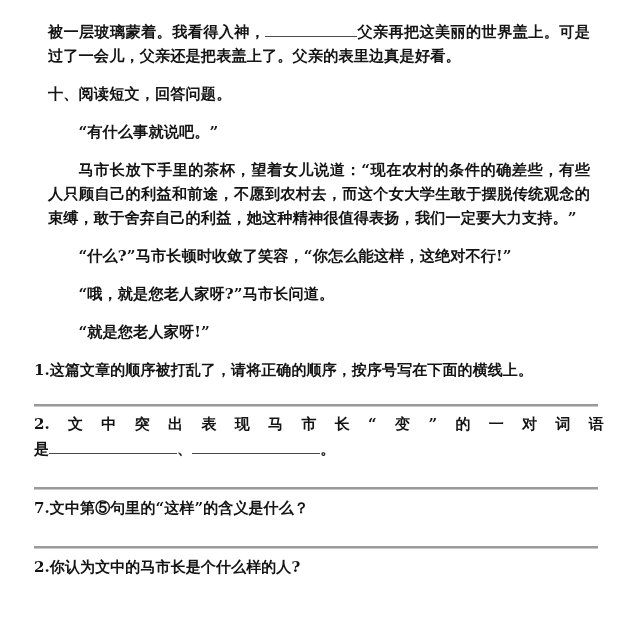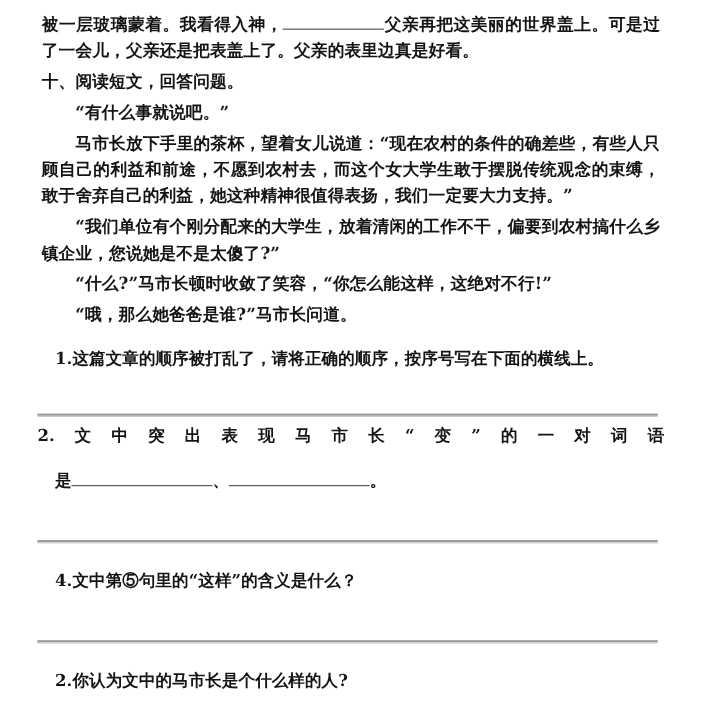--- a/index.html
+++ b/index.html
@@ -25,30 +25,30 @@
     padding: 6px 36px 0 34px;
   }
 
   
   .para {
     font-size: 15.2px;
     line-height: 24px;
     text-align: justify;
     text-justify: inter-ideograph;
     letter-spacing: 0.1px;
-    margin: 4px;
+    margin: 14px;
     font-weight: 600;
     color: #141414;
   }
   .para.indent { text-indent: 2em; }
 
   .q-line {
     font-size: 15px;
     line-height: 24px;
-    margin: 16px;
+    margin: 0;
     font-weight: 600;
     color: #141414;
     letter-spacing: 0.1px;
     white-space: nowrap;
   }
 
   
   .q-spread {
     font-size: 15px;
     line-height: 26px;
@@ -88,23 +88,23 @@
 <body>
 
 <div class="page">
 
   <p class="para"><span>被一层玻璃蒙着。我看得入神，</span><span class="blank blank-inline"></span><span>父亲再把这美丽的世界盖上。可是过了一会儿，父亲还是把表盖上了。父亲的表里边真是好看。</span></p>
 
   <p class="para">十、阅读短文，回答问题。</p>
 
   <p class="para indent">“有什么事就说吧。”</p>
   <p class="para indent">马市长放下手里的茶杯，望着女儿说道：“现在农村的条件的确差些，有些人只顾自己的利益和前途，不愿到农村去，而这个女大学生敢于摆脱传统观念的束缚，敢于舍弃自己的利益，她这种精神很值得表扬，我们一定要大力支持。”</p>
-  <p class="para indent">“我们单位有个刚分配来的大学生，放着清闲的工作不干，偏要到农村搞什么乡镇企业，您说她是不是太傻了?”</p>
   <p class="para indent">“什么?”马市长顿时收敛了笑容，“你怎么能这样，这绝对不行!”</p>
-  <p class="para indent">“哦，那么她爸爸是谁?”马市长问道。</p>
+  <p class="para indent">“哦，就是您老人家呀?”马市长问道。</p>
+  <p class="para indent">“就是您老人家呀!”</p>
 
   <p class="q-line">1.这篇文章的顺序被打乱了，请将正确的顺序，按序号写在下面的横线上。</p>
 
   <div class="sp22"></div>
   <div class="rule"></div>
   <div class="sp4"></div>
 
   <div class="q-spread">
     <span>2.</span>
     <span>文</span>
@@ -126,21 +126,21 @@
     <span>语</span>
   </div>
 
   <p class="q-line"><span>是</span><span class="blank blank-answer"></span><span>、</span><span class="blank blank-answer"></span><span>。</span></p>
 
 
   <div class="sp26"></div>
   <div class="rule"></div>
   <div class="sp6"></div>
 
-  <p class="q-line">4.文中第⑤句里的“这样”的含义是什么？</p>
+  <p class="q-line">7.文中第⑤句里的“这样”的含义是什么？</p>
 
   <div class="sp26"></div>
   <div class="rule"></div>
   <div class="sp6"></div>
 
   <p class="q-line">2.你认为文中的马市长是个什么样的人?</p>
 
   <div class="sp26"></div>
 
 </div>

